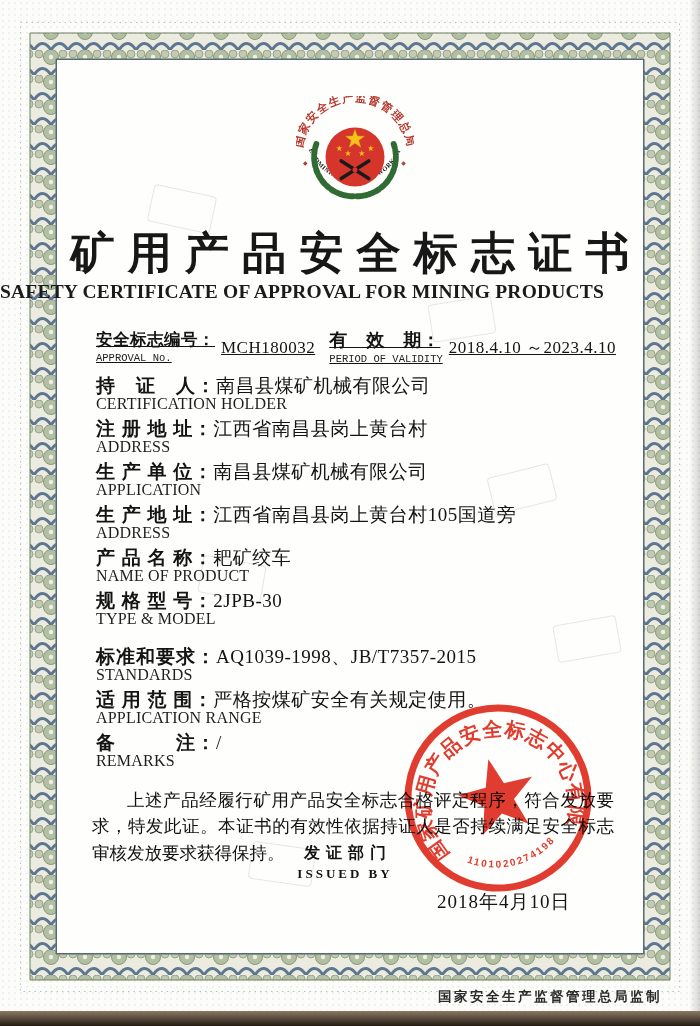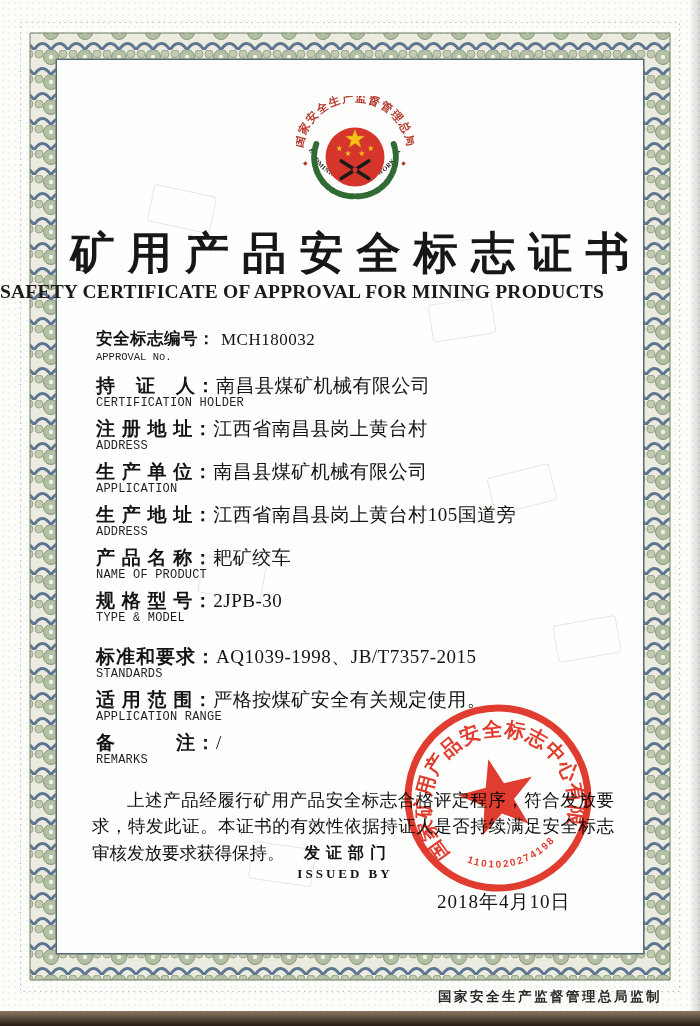--- a/index.html
+++ b/index.html
@@ -14,31 +14,31 @@
   .frame-svg{position:absolute;left:0;top:0;}
   .wm{position:absolute;border:1.5px solid rgba(175,180,165,.30);border-radius:4px;width:62px;height:36px;}
   
   .emblem{position:absolute;left:296px;top:96px;width:118px;height:118px;}
   .title-zh{position:absolute;top:224px;left:0;width:700px;text-align:center;
     font-size:44px;font-weight:700;letter-spacing:.30em;text-indent:.30em;color:#171717;}
   .title-en{position:absolute;top:281px;left:0;width:700px;text-align:left;
     font-size:19.5px;font-weight:700;letter-spacing:.2px;color:#1b1b1b;}
   
   .toprow{position:absolute;top:328px;left:96px;width:520px;display:flex;justify-content:space-between;}
-  .tr-col{display:flex;align-items:flex-start;}
+  .tr-col{display:flex;align-items:center;text-decoration:underline;}
   .tr-lbl{font-size:16.5px;font-weight:700;letter-spacing:.5px;}
   .tr-sub{font-family:"Liberation Mono","DejaVu Sans Mono",monospace;font-size:10.5px;color:#222;margin-top:1px;}
   .tr-val{font-size:17px;margin-left:6px;margin-top:2px;letter-spacing:.5px;}
   
   .fields{position:absolute;top:375px;left:96px;width:530px;}
   .field{margin-bottom:8px;}
   .f-line{font-size:19px;line-height:22px;}
   .f-label{font-weight:700;letter-spacing:1px;}
   .f-value{font-weight:400;letter-spacing:.5px;}
-  .f-sub{font-family:Liberation Mono, monospace;font-size:12px;color:#1e1e1e;line-height:13px;letter-spacing:.2px;}
+  .f-sub{font-family:Liberation Serif, serif;font-size:16px;color:#1e1e1e;line-height:13px;letter-spacing:.2px;}
   .group-gap{height:13px;}
   
   .statement{position:absolute;top:787px;left:92px;width:522px;font-size:17.5px;line-height:1.5;
     text-indent:2em;text-align:justify;color:#101010;}
   .issuer{position:absolute;top:843px;left:255px;width:180px;text-align:center;}
   .issuer-zh{font-size:16px;font-weight:700;letter-spacing:6px;text-indent:6px;}
   .issuer-en{font-size:13px;font-weight:700;letter-spacing:3px;margin-top:2px;}
   .seal{position:absolute;left:398px;top:698px;width:200px;height:200px;mix-blend-mode:multiply;opacity:.92;}
   .date{position:absolute;top:889px;left:437px;font-size:19px;letter-spacing:1px;}
   .bottom-note{position:absolute;top:988px;right:38px;font-size:13.5px;font-weight:700;letter-spacing:2.5px;color:#2a2a2a;padding-left:33px;}
@@ -113,20 +113,27 @@
   <div class="title-en">SAFETY CERTIFICATE OF APPROVAL FOR MINING PRODUCTS</div>
 
   <div class="toprow">
     <div class="tr-col">
       <div>
         <div class="tr-lbl">安全标志编号：</div>
         <div class="tr-sub">APPROVAL No.</div>
       </div>
       <div class="tr-val">MCH180032</div>
     </div>
+    <div class="tr-col">
+      <div>
+        <div class="tr-lbl" style="font-size:18px;">有　效　期：</div>
+        <div class="tr-sub">PERIOD OF VALIDITY</div>
+      </div>
+      <div class="tr-val">2018.4.10 ～2023.4.10</div>
+    </div>
   </div>
 
   <div class="fields">
     <div class="field">
       <div class="f-line"><span class="f-label">持　证　人：</span><span class="f-value">南昌县煤矿机械有限公司</span></div>
       <div class="f-sub">CERTIFICATION HOLDER</div>
     </div>
     <div class="field">
       <div class="f-line"><span class="f-label">注 册 地 址：</span><span class="f-value">江西省南昌县岗上黄台村</span></div>
       <div class="f-sub">ADDRESS</div>

